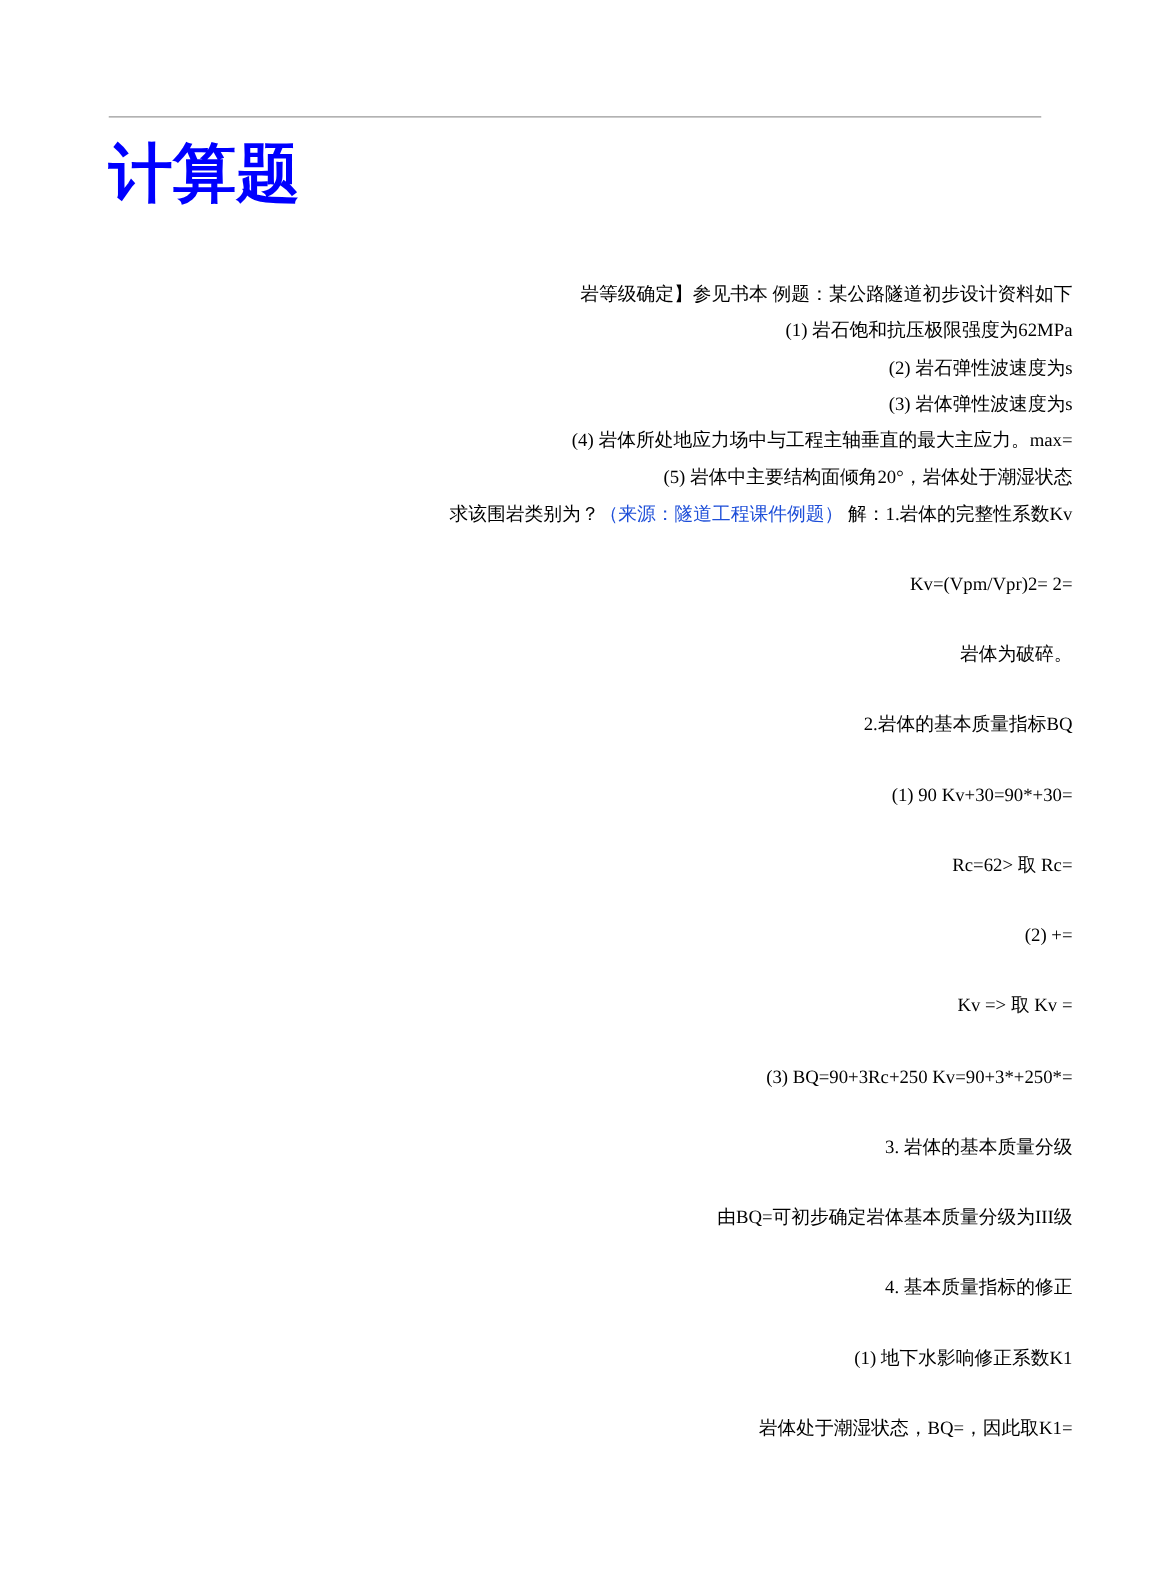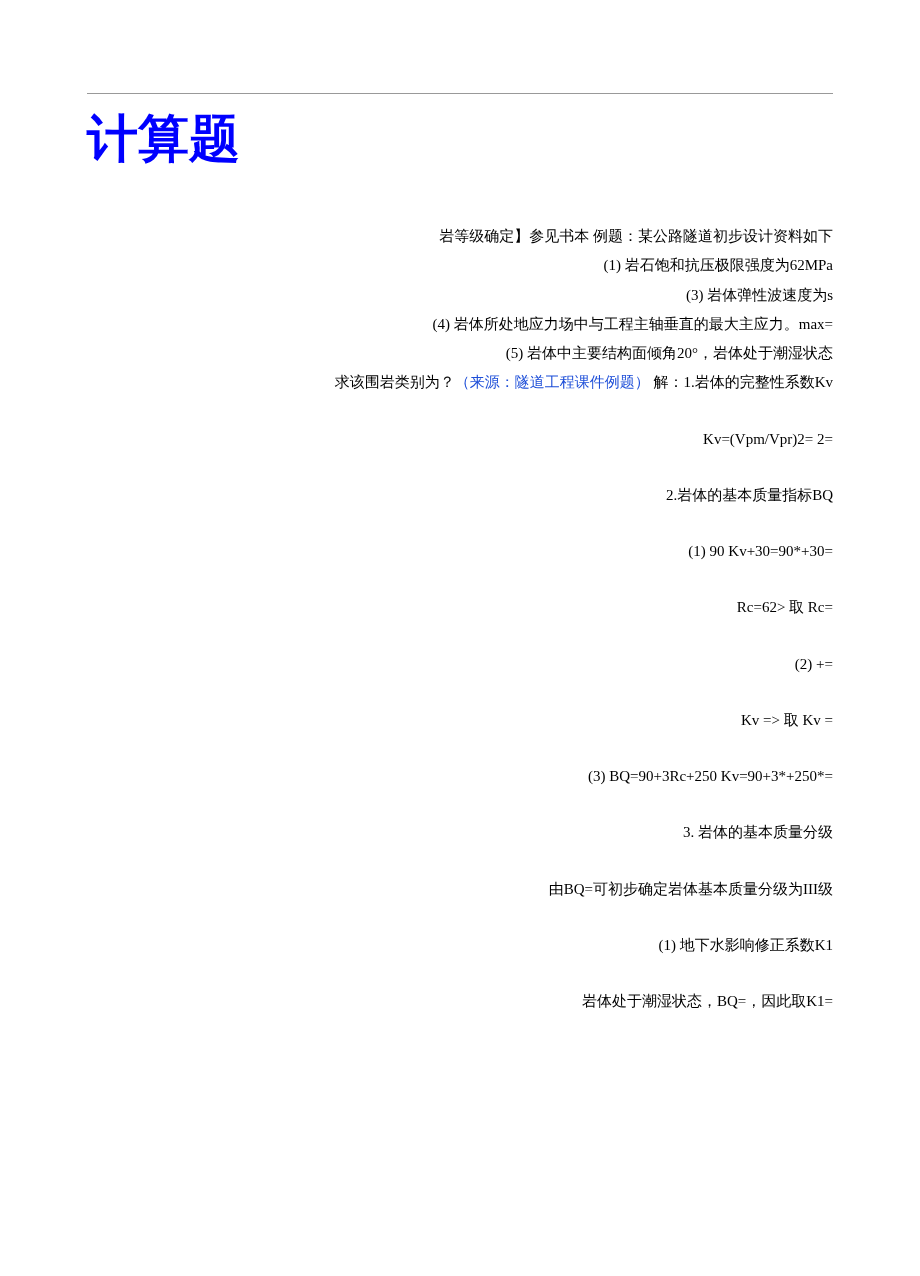--- a/index.html
+++ b/index.html
@@ -3,21 +3,21 @@
   <meta charset="utf-8">
   <style>
     body {
       margin: 0;
       padding: 0;
       background: #ffffff;
       font-family: "SimSun", "宋体", serif;
       width: 920px;
     }
     .page {
-      padding: 93px 87px 60px 87px;
+      padding: 93px 62px 60px 87px;
       position: relative;
     }
     .top-rule {
       position: absolute;
       top: 93px;
       left: 87px;
       right: 87px;
       height: 1px;
       background: #999;
     }
@@ -63,44 +63,47 @@
 <div class="page">
   <div class="top-rule"></div>
 
   <div class="title">计算题</div>
 
   <div class="body-text">
 
     <p class="para indent-1">岩等级确定】参见书本 例题：某公路隧道初步设计资料如下</p>
 
     <p class="para" style="margin-left:16px">(1)  岩石饱和抗压极限强度为62MPa</p>
+    <p class="para" style="margin-left:16px">(2)  岩石弹性波速度为s</p>
     <p class="para" style="margin-left:16px">(3)  岩体弹性波速度为s</p>
     <p class="para" style="margin-left:16px">(4)  岩体所处地应力场中与工程主轴垂直的最大主应力。max=</p>
     <p class="para" style="margin-left:16px">(5)  岩体中主要结构面倾角20°，岩体处于潮湿状态</p>
 
     <p class="para para-spaced">
       <span>求该围岩类别为？</span><span class="red">（来源：隧道工程课件例题）</span><span> 解：1.岩体的完整性系数Kv</span>
     </p>
 
     <p class="para para-spaced formula-block">Kv=(Vpm/Vpr)2= 2=</p>
 
+    <p class="para para-spaced formula-block">岩体为破碎。</p>
 
     <p class="para para-spaced" style="margin-left:14px">2.岩体的基本质量指标BQ</p>
 
     <p class="para para-spaced soln-item">(1)    90 Kv+30=90*+30=</p>
     <p class="para para-spaced" style="margin-left:120px">Rc=62&gt; 取 Rc=</p>
 
     <p class="para para-spaced soln-item">(2)    +=</p>
     <p class="para para-spaced" style="margin-left:120px">Kv =&gt; 取 Kv =</p>
 
     <p class="para para-spaced soln-item">(3)    BQ=90+3Rc+250 Kv=90+3*+250*=</p>
 
     <p class="para para-spaced section-left">3. 岩体的基本质量分级</p>
 
     <p class="para para-spaced note-indent">由BQ=可初步确定岩体基本质量分级为III级</p>
 
+    <p class="para para-spaced section-left">4. 基本质量指标的修正</p>
 
     <p class="para para-spaced" style="margin-left:28px">(1)    地下水影响修正系数K1</p>
 
     <p class="para note-indent">岩体处于潮湿状态，BQ=，因此取K1=</p>
 
   </div>
 </div>
 
 </body></html>

